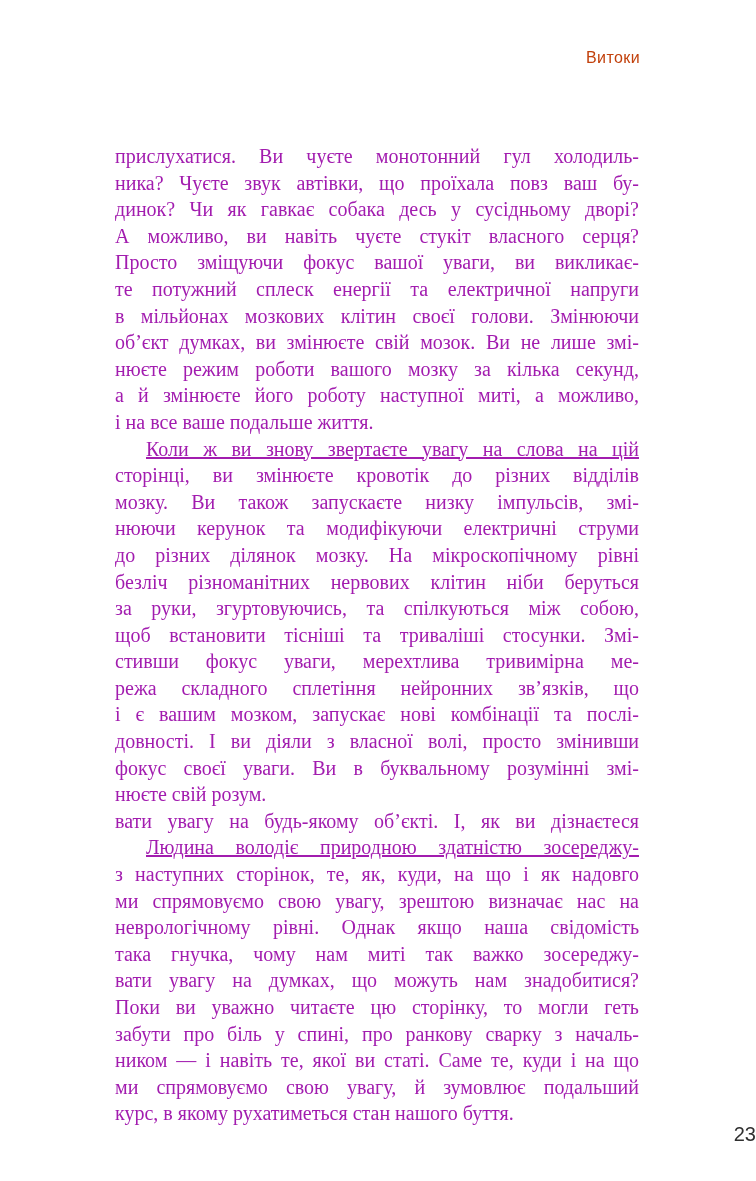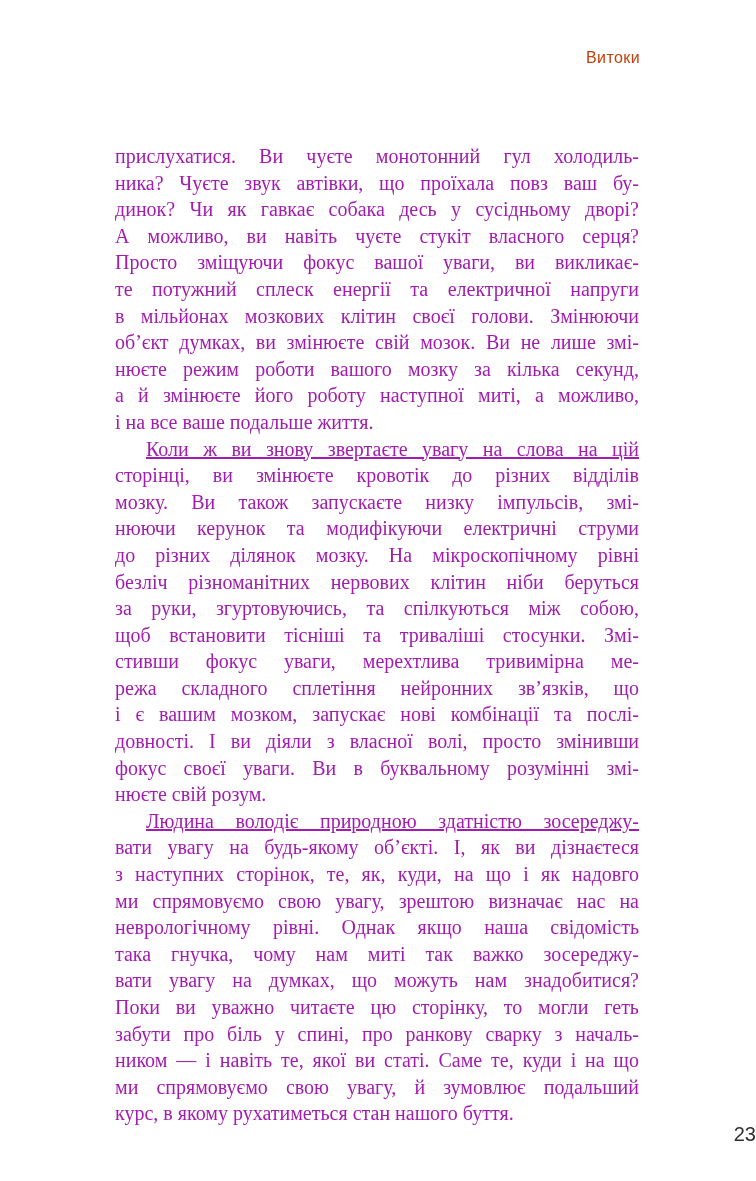--- a/index.html
+++ b/index.html
@@ -91,22 +91,22 @@
         <div class="line">за руки, згуртовуючись, та спілкуються між собою,</div>
         <div class="line">щоб встановити тісніші та триваліші стосунки. Змі-</div>
         <div class="line">стивши фокус уваги, мерехтлива тривимірна ме-</div>
         <div class="line">режа складного сплетіння нейронних зв’язків, що</div>
         <div class="line">і є вашим мозком, запускає нові комбінації та послі-</div>
         <div class="line">довності. І ви діяли з власної волі, просто змінивши</div>
         <div class="line">фокус своєї уваги. Ви в буквальному розумінні змі-</div>
         <div class="line line-last">нюєте свій розум.</div>
       </div>
       <div class="paragraph">
+        <div class="line">вати увагу на будь-якому об’єкті. І, як ви дізнаєтеся</div>
         <div class="line line-indent">Людина володіє природною здатністю зосереджу-</div>
-        <div class="line">вати увагу на будь-якому об’єкті. І, як ви дізнаєтеся</div>
         <div class="line">з наступних сторінок, те, як, куди, на що і як надовго</div>
         <div class="line">ми спрямовуємо свою увагу, зрештою визначає нас на</div>
         <div class="line">неврологічному рівні. Однак якщо наша свідомість</div>
         <div class="line">така гнучка, чому нам миті так важко зосереджу-</div>
         <div class="line">вати увагу на думках, що можуть нам знадобитися?</div>
         <div class="line">Поки ви уважно читаєте цю сторінку, то могли геть</div>
         <div class="line">забути про біль у спині, про ранкову сварку з началь-</div>
         <div class="line">ником — і навіть те, якої ви статі. Саме те, куди і на що</div>
         <div class="line">ми спрямовуємо свою увагу, й зумовлює подальший</div>
         <div class="line line-last">курс, в якому рухатиметься стан нашого буття.</div>

